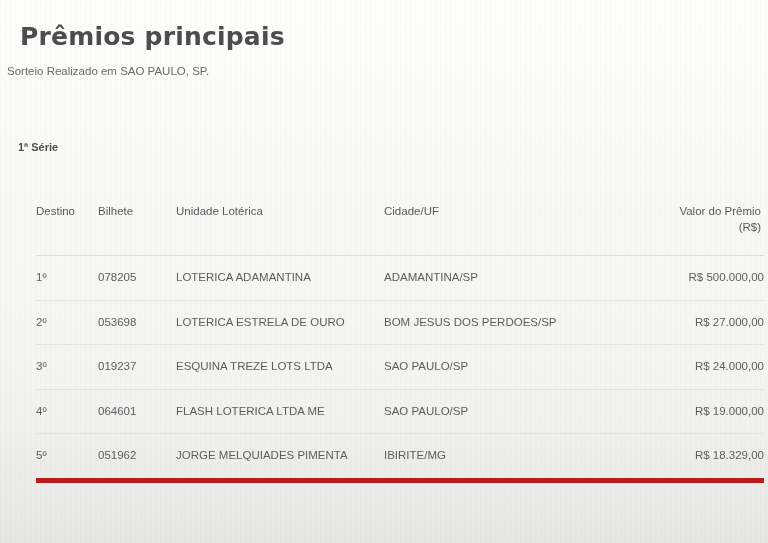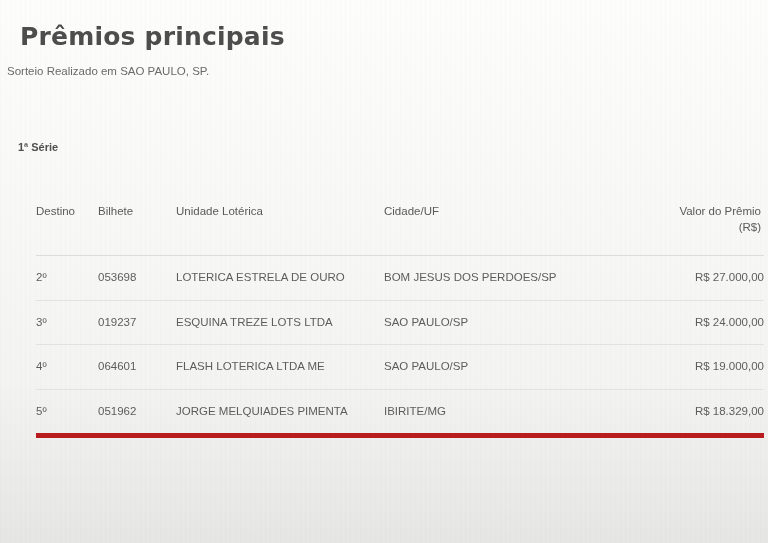--- a/index.html
+++ b/index.html
@@ -126,20 +126,27 @@
         <th class="unidade">Unidade Lotérica</th>
         <th class="cidade">Cidade/UF</th>
         <th class="right">
           <span>Valor do Prêmio</span><br>
           <span>(R$)</span>
         </th>
       </tr>
     </thead>
     <tbody>
       <tr>
+        <td class="dest">1º</td>
+        <td class="bilhete">078205</td>
+        <td class="unidade">LOTERICA ADAMANTINA</td>
+        <td class="cidade">ADAMANTINA/SP</td>
+        <td class="valor">R$ 500.000,00</td>
+      </tr>
+      <tr>
         <td class="dest">2º</td>
         <td class="bilhete">053698</td>
         <td class="unidade">LOTERICA ESTRELA DE OURO</td>
         <td class="cidade">BOM JESUS DOS PERDOES/SP</td>
         <td class="valor">R$ 27.000,00</td>
       </tr>
       <tr>
         <td class="dest">3º</td>
         <td class="bilhete">019237</td>
         <td class="unidade">ESQUINA TREZE LOTS LTDA</td>

